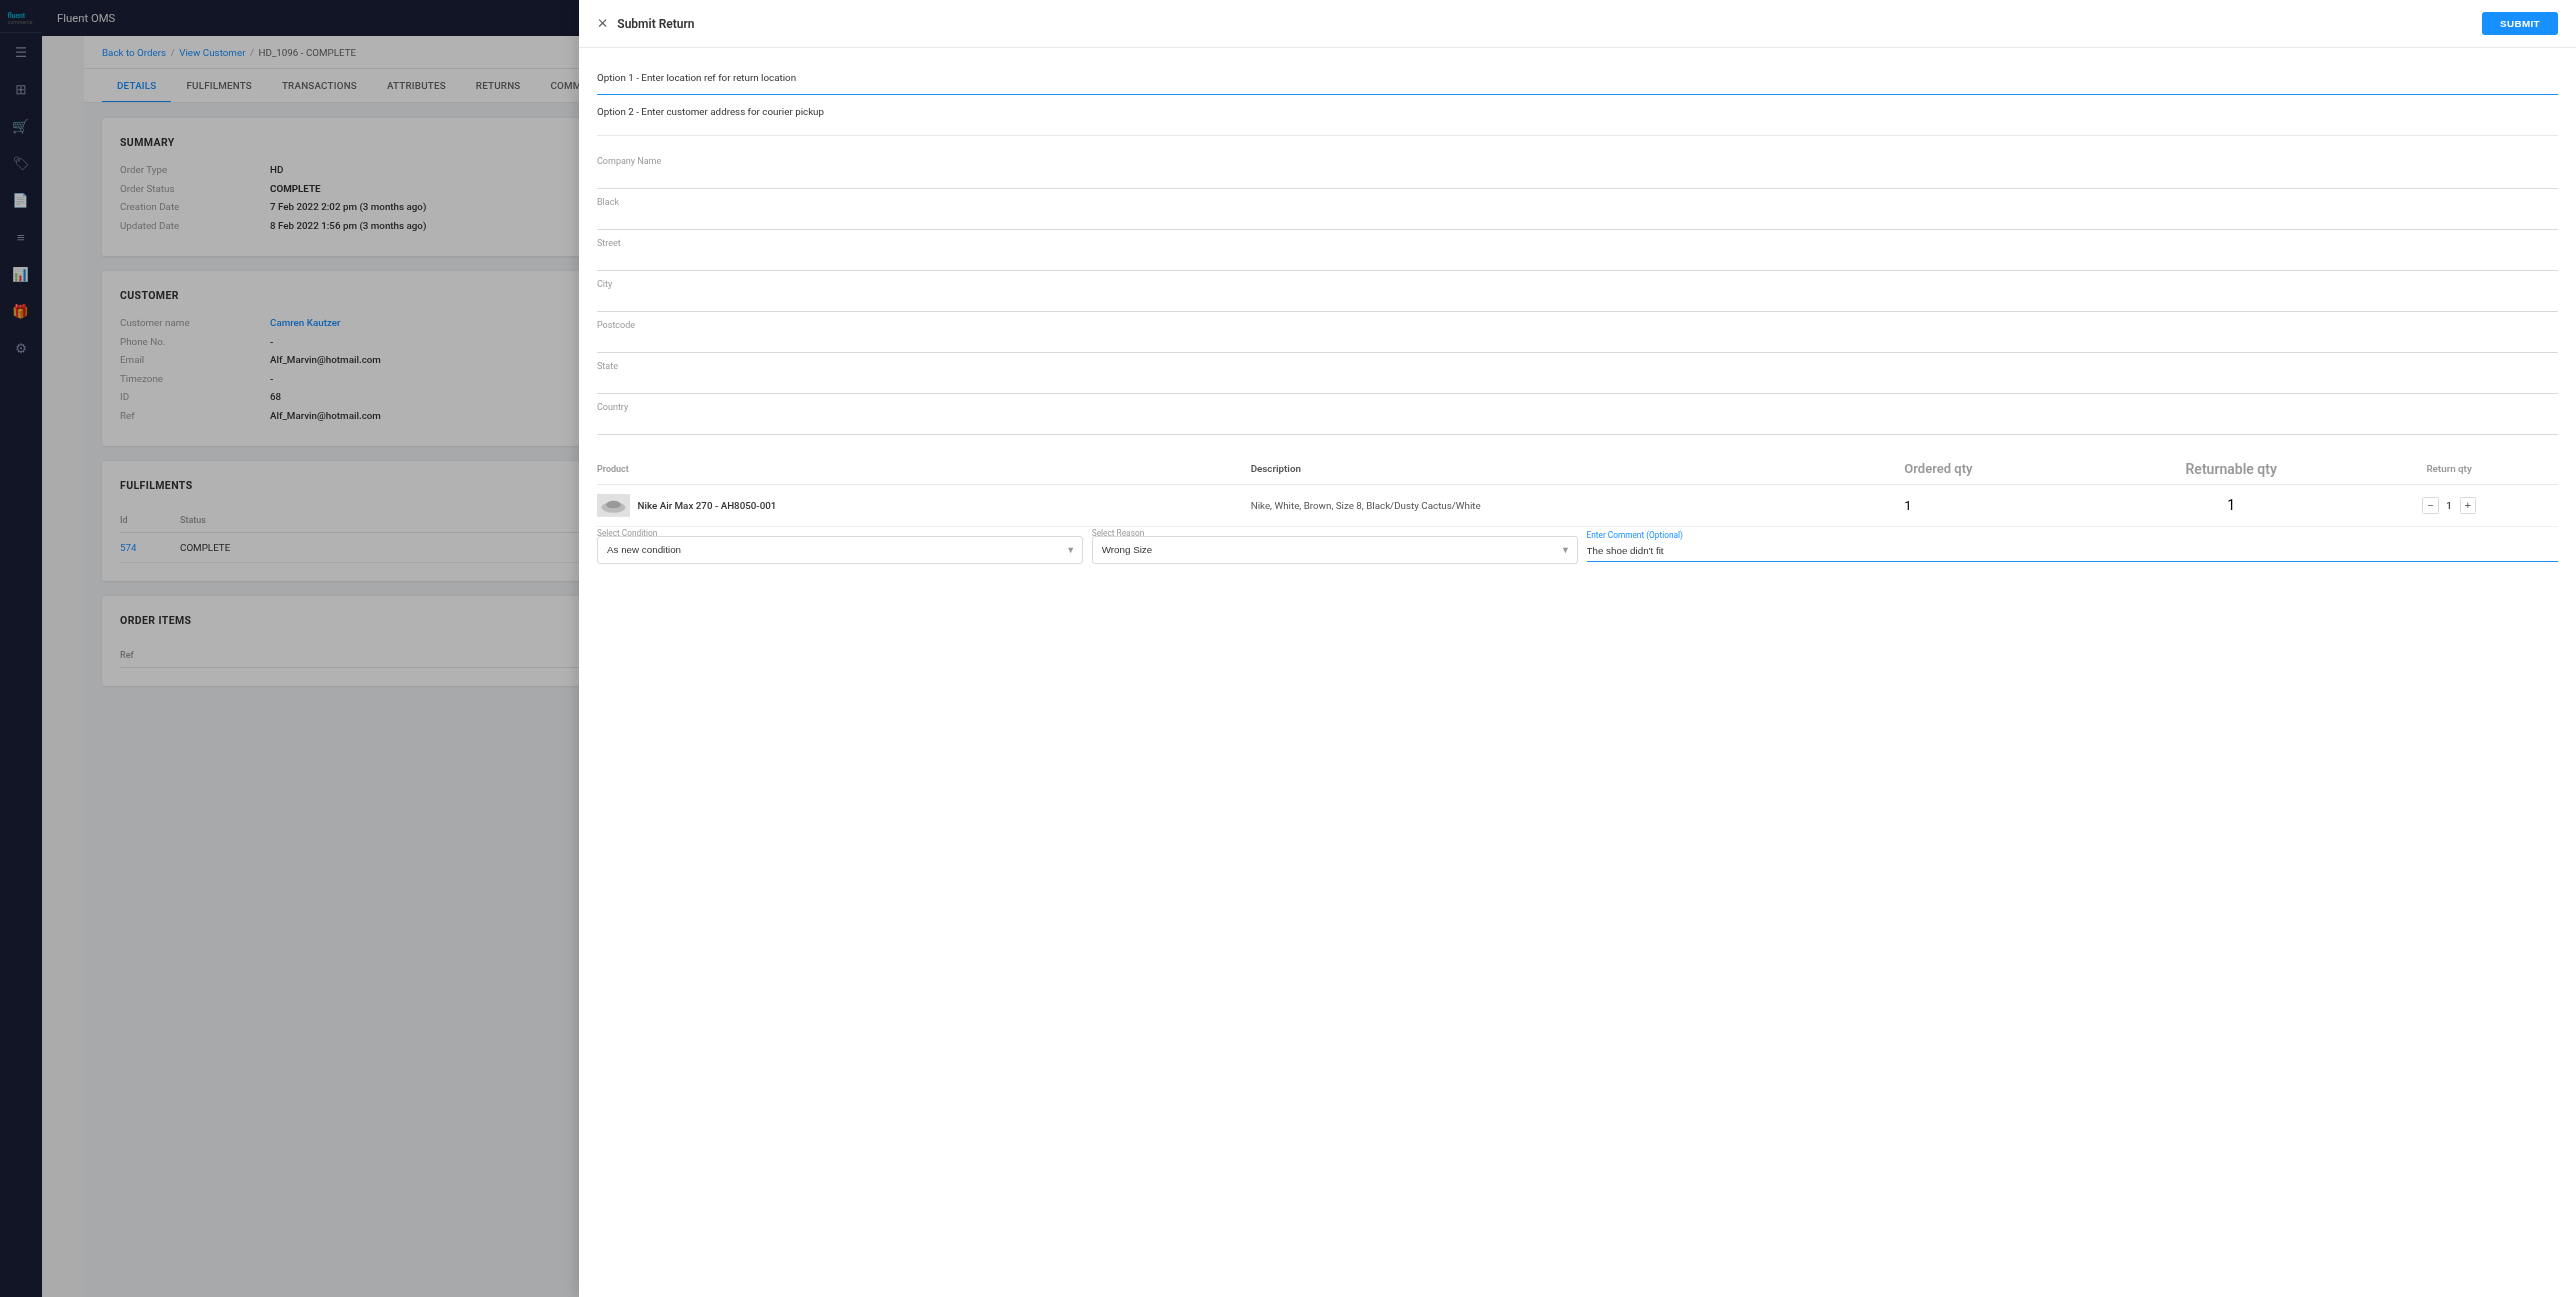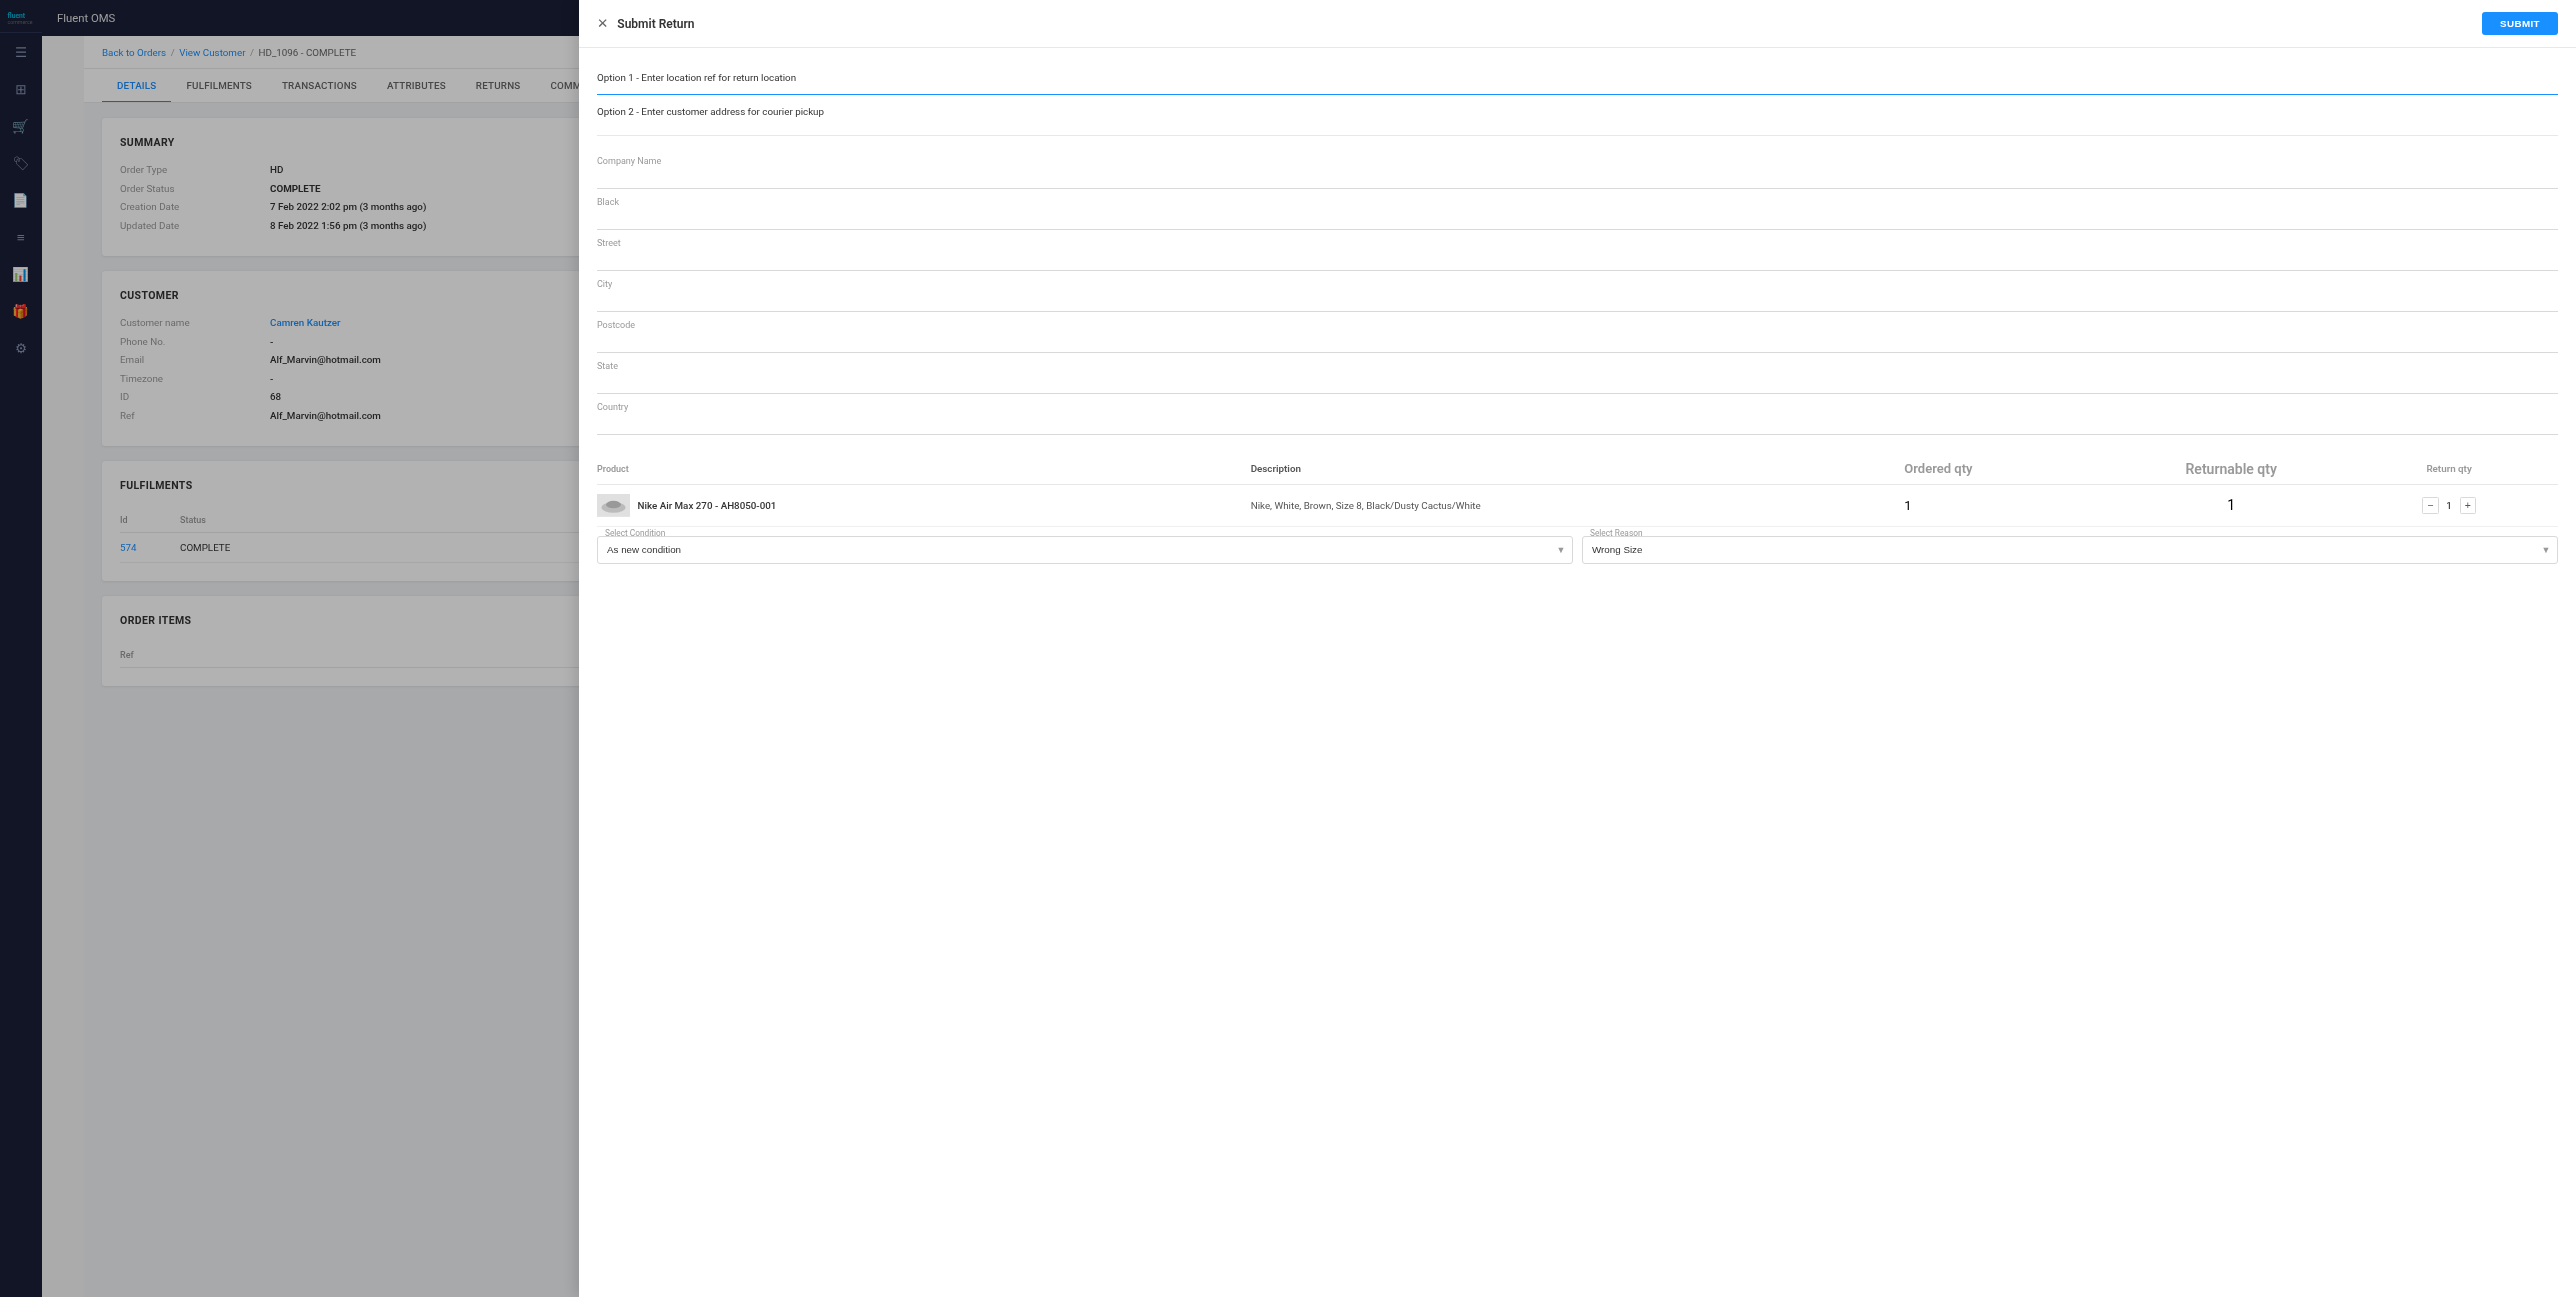--- a/index.html
+++ b/index.html
@@ -315,21 +315,21 @@
     .select-wrapper {
       position: relative;
       flex: 1;
     }
     .select-label {
       font-size: 8.3px;
       color: #999;
       margin-bottom: 1.5px;
       position: absolute;
       top: -7.5px;
-      left: 8px;
+      left: 0;
     }
     .styled-select {
       width: 100%;
       border: 0.8px solid #d9d9d9;
       border-radius: 3px;
       padding: 7.5px 22.6px 7.5px 9px;
       font-size: 9.8px;
       color: #333;
       appearance: none;
       background: #fff;
@@ -619,19 +619,23 @@
             <select class="styled-select">
               <option>Wrong Size</option>
               <option>Wrong Item</option>
               <option>Damaged</option>
               <option>Not as described</option>
               <option>Changed mind</option>
             </select>
             <span class="select-arrow">▼</span>
           </div>
 
+          <div class="comment-field-wrapper">
+            <span class="comment-label">Enter Comment (Optional)</span>
+            <input type="text" class="comment-input" value="The shoe didn't fit" style="">
+          </div>
         </div>
       </div>
     </div>
 
   </div>
 </div>
 
 
 </body></html>

